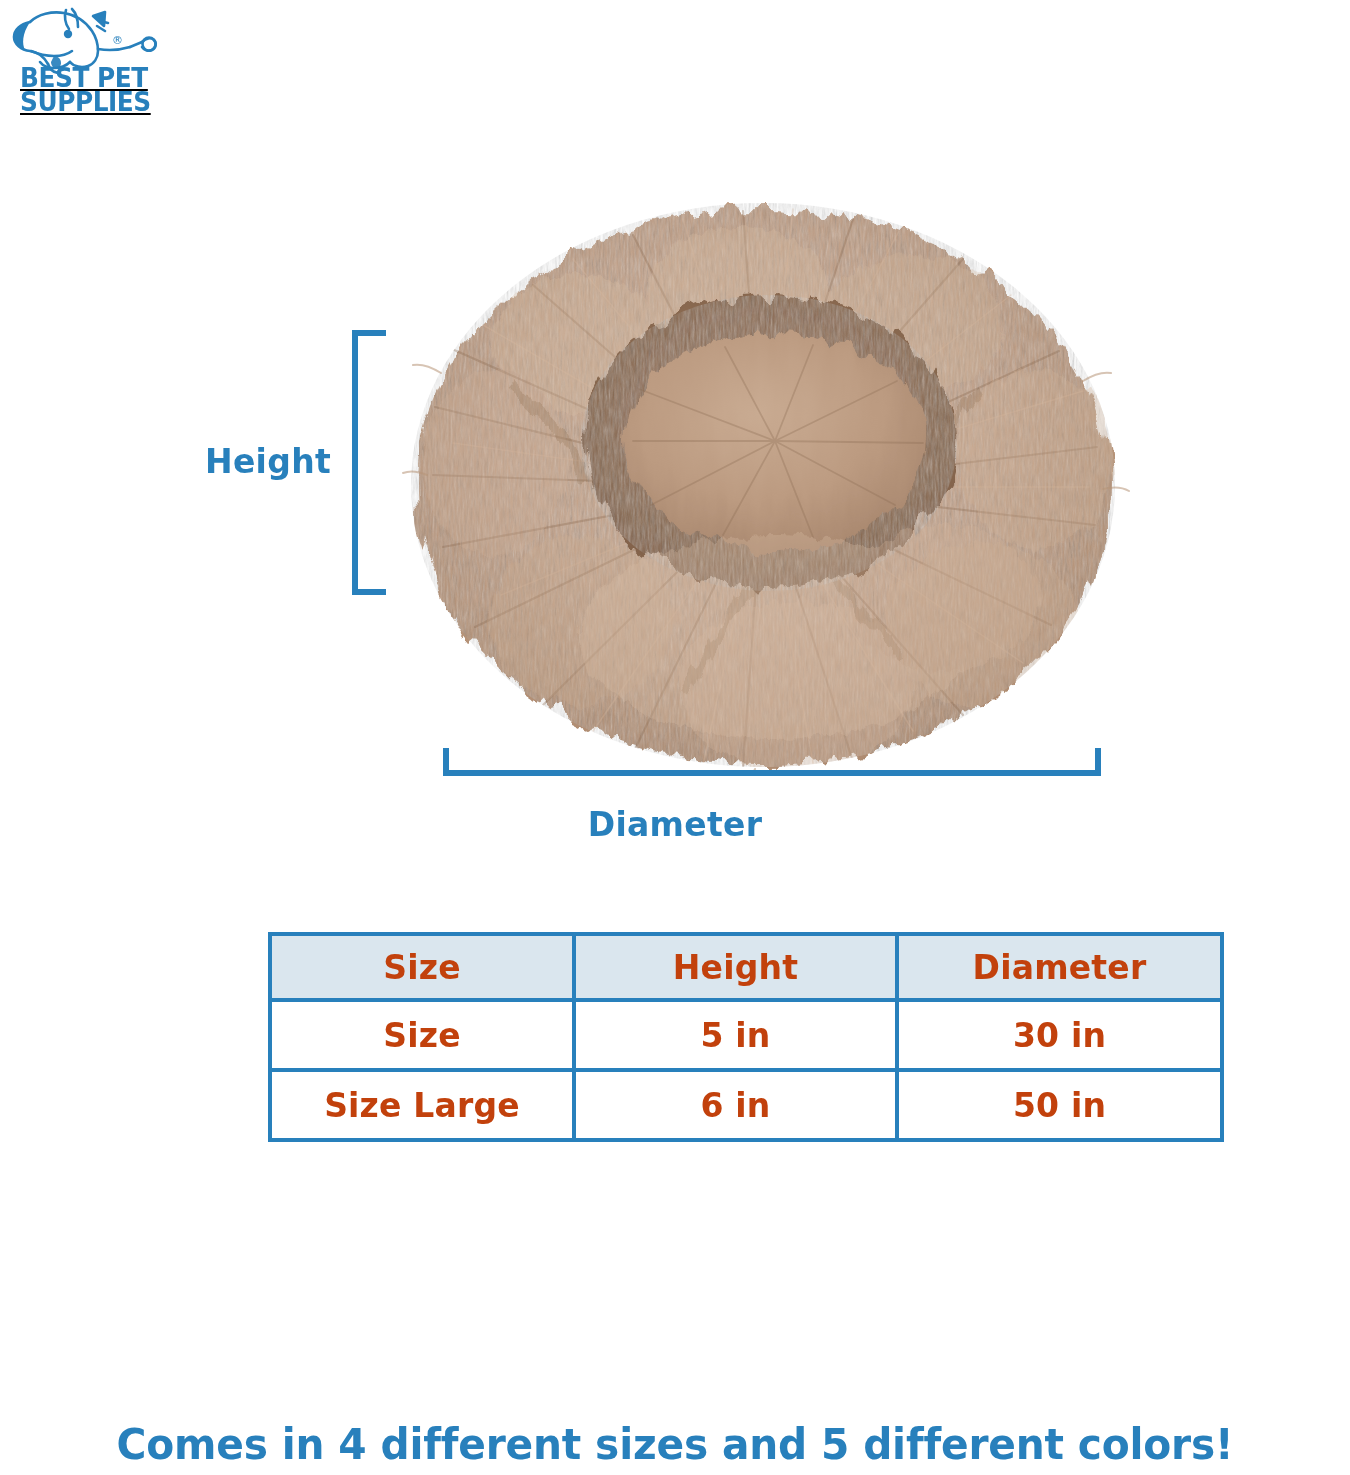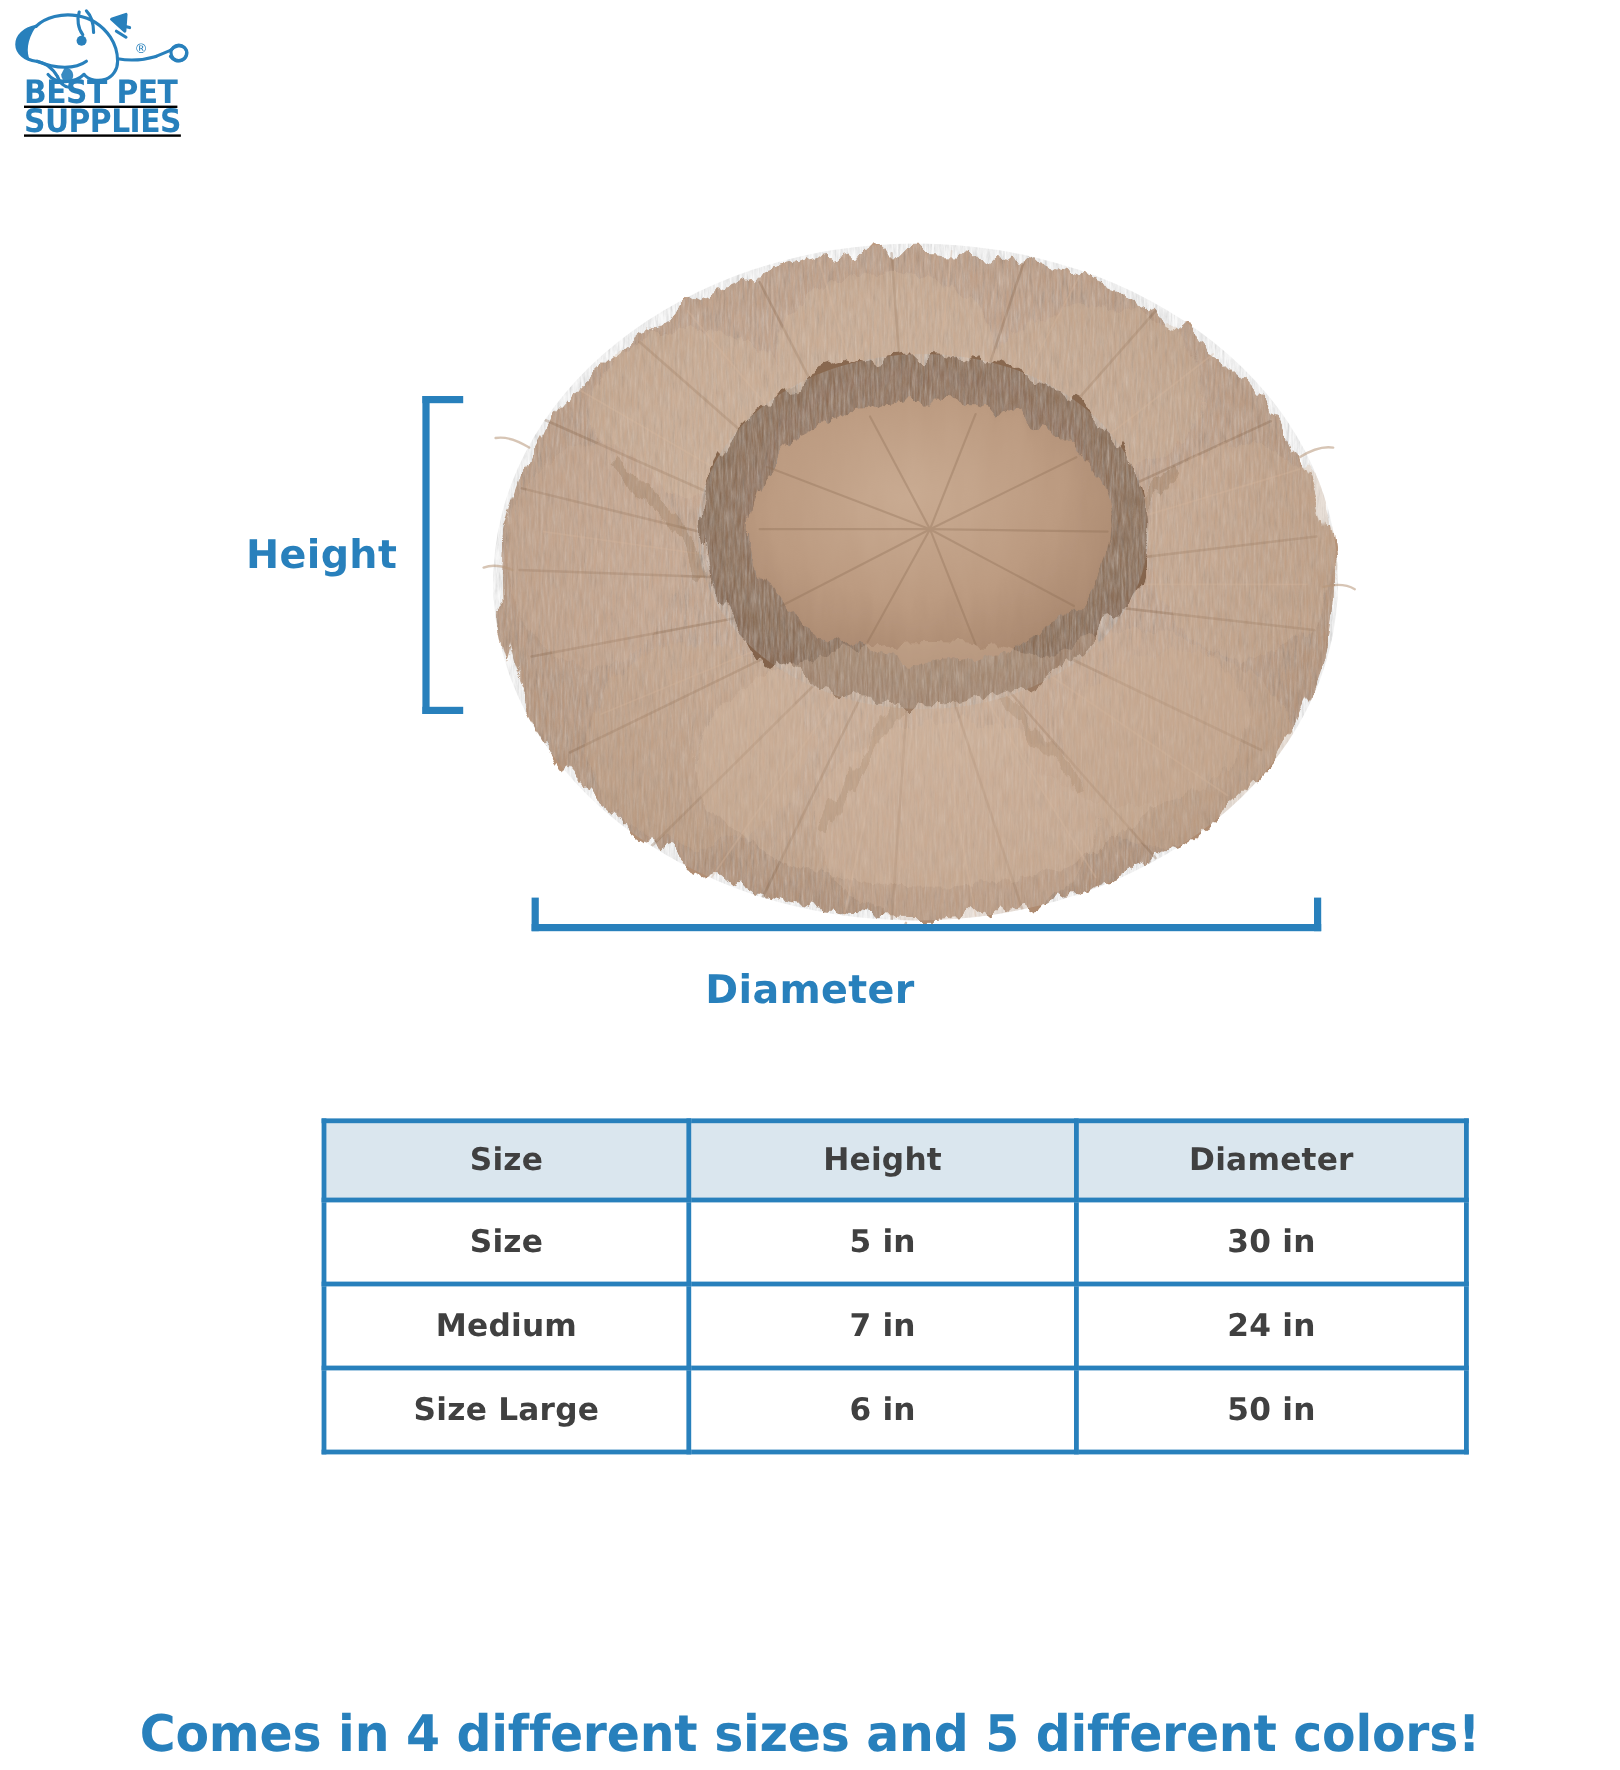--- a/index.html
+++ b/index.html
@@ -115,23 +115,23 @@
     position: absolute;
     left: 268px;
     top: 932px;
     width: 952px;
     border-collapse: collapse;
     table-layout: fixed;
   }
   #size-table td, #size-table th {
     border: 4px solid #2880BC;
     text-align: center;
-    color: #404040;
-    font-weight: bold;
-    font-size: 26px;
+    color: #c2410c;
+    font-weight: bold;
+    font-size: 33px;
     font-family: "DejaVu Sans", sans-serif;
     letter-spacing: 0.2px;
     padding: 0;
     height: 70px;
     box-sizing: border-box;
   }
   #size-table thead th {
     background: #DAE6EE;
     height: 66px;
   }
@@ -355,25 +355,20 @@
       <th class="col-diameter">Diameter</th>
     </tr>
   </thead>
   <tbody>
     <tr>
       <td>Size</td>
       <td>5 in</td>
       <td>30 in</td>
     </tr>
     <tr>
-      <td>Medium</td>
-      <td>7 in</td>
-      <td>24 in</td>
-    </tr>
-    <tr>
       <td>Size Large</td>
       <td>6 in</td>
       <td>50 in</td>
     </tr>
   </tbody>
 </table>
 
 <div id="footer-caption">Comes in 4 different sizes and 5 different colors!</div>
 
 </body></html>

